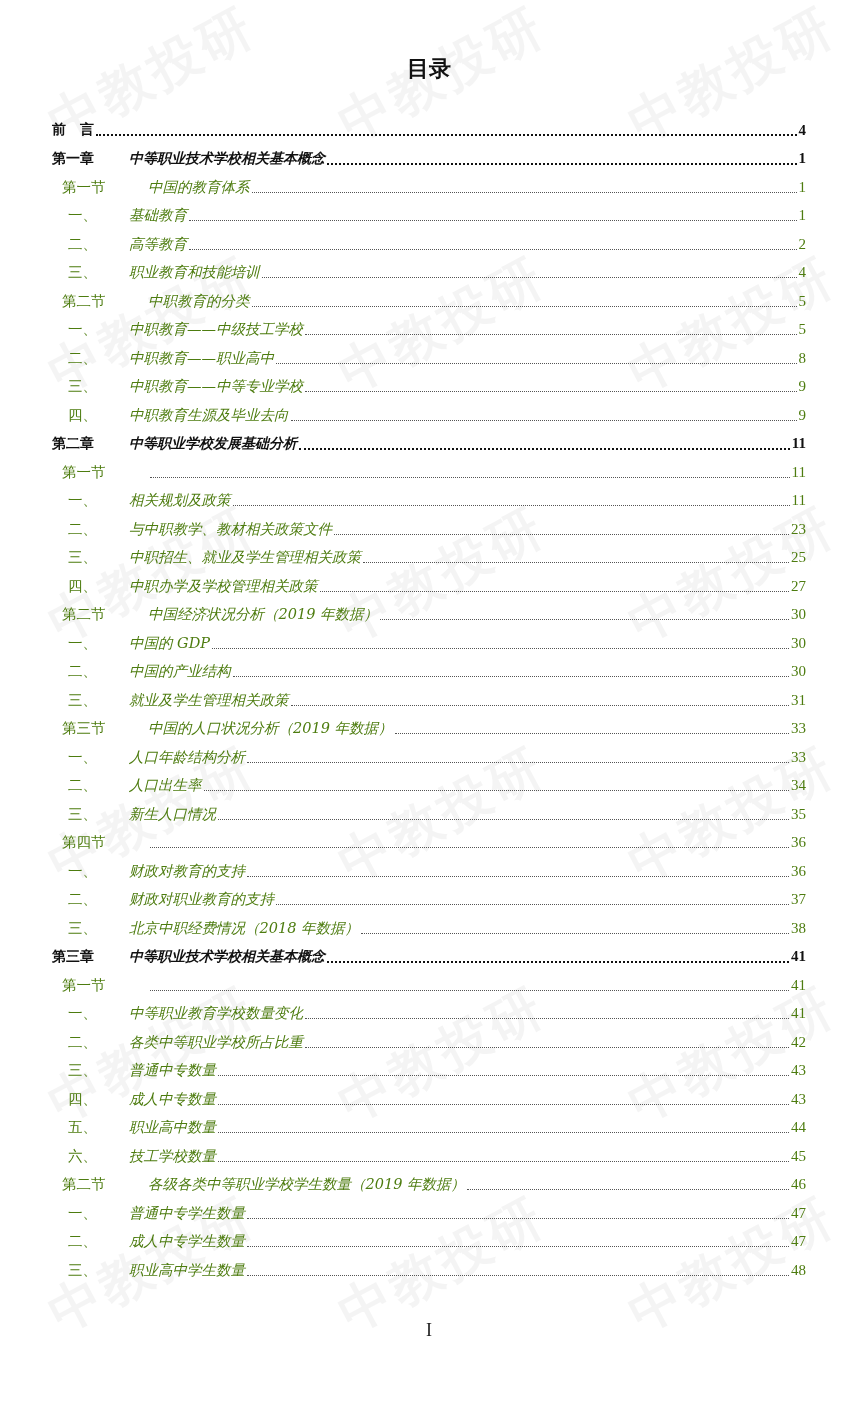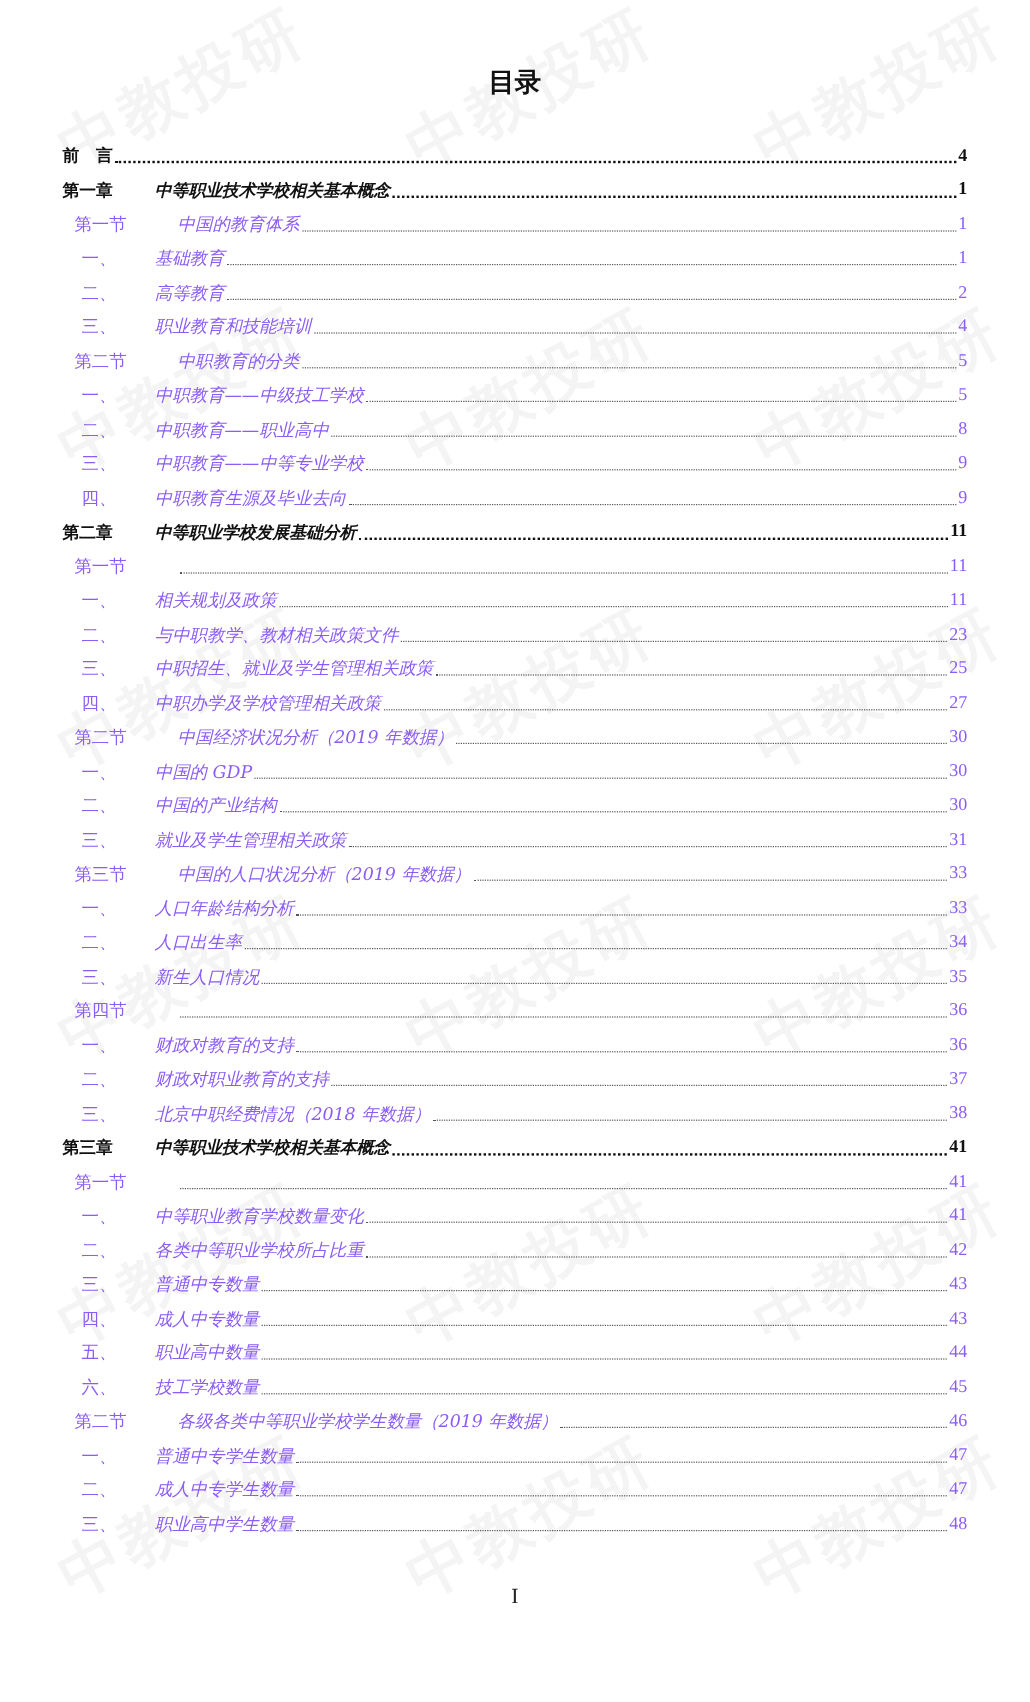--- a/index.html
+++ b/index.html
@@ -4,21 +4,21 @@
 <style>
   html, body { margin: 0; padding: 0; background: #ffffff; }
   body { width: 858px; height: 1418px; position: relative; overflow: hidden;
          font-family: "DejaVu Serif", "Liberation Serif", serif; color: #222; }
   .watermark { position: absolute; font-family: "DejaVu Sans", sans-serif; font-weight: bold;
                font-size: 52px; color: rgba(0,0,0,0.045); transform: rotate(-28deg);
                white-space: nowrap; pointer-events: none; letter-spacing: 4px; }
   .title { position: absolute; top: 54px; left: 0; width: 858px; text-align: center;
            font-family: "DejaVu Sans", sans-serif; font-weight: bold; font-size: 22px; color: #111; }
   .toc { position: absolute; top: 116px; left: 52px; width: 754px; }
-  .row { height: 28.5px; display: flex; align-items: center; font-size: 14.5px; color: #8b5cf6; }
+  .row { height: 28.5px; display: flex; align-items: center; font-size: 14.5px; color: #4d7c0f; }
   .row .num { flex: 0 0 auto; white-space: nowrap; }
   .row .label { flex: 0 0 auto; white-space: nowrap; font-style: italic; }
   .row .leader { flex: 1 1 auto; border-bottom: 1.5px dotted #555; margin: 0 2px; position: relative; top: 5px; height: 0; }
   .row .page { flex: 0 0 auto; font-family: "Liberation Serif", serif; font-size: 15px; }
   .row.chapter { font-family: "DejaVu Sans", sans-serif; font-weight: bold; color: #111; font-size: 14px; }
   .row.chapter .page { font-weight: bold; }
   .row.chapter .leader { border-bottom: 2px dotted #111; }
   .row.chapter .num { width: 77px; }
   .row.section .num { width: 96px; padding-left: 10px; box-sizing: border-box; }
   .row.item .num { width: 77px; padding-left: 16px; box-sizing: border-box; }

